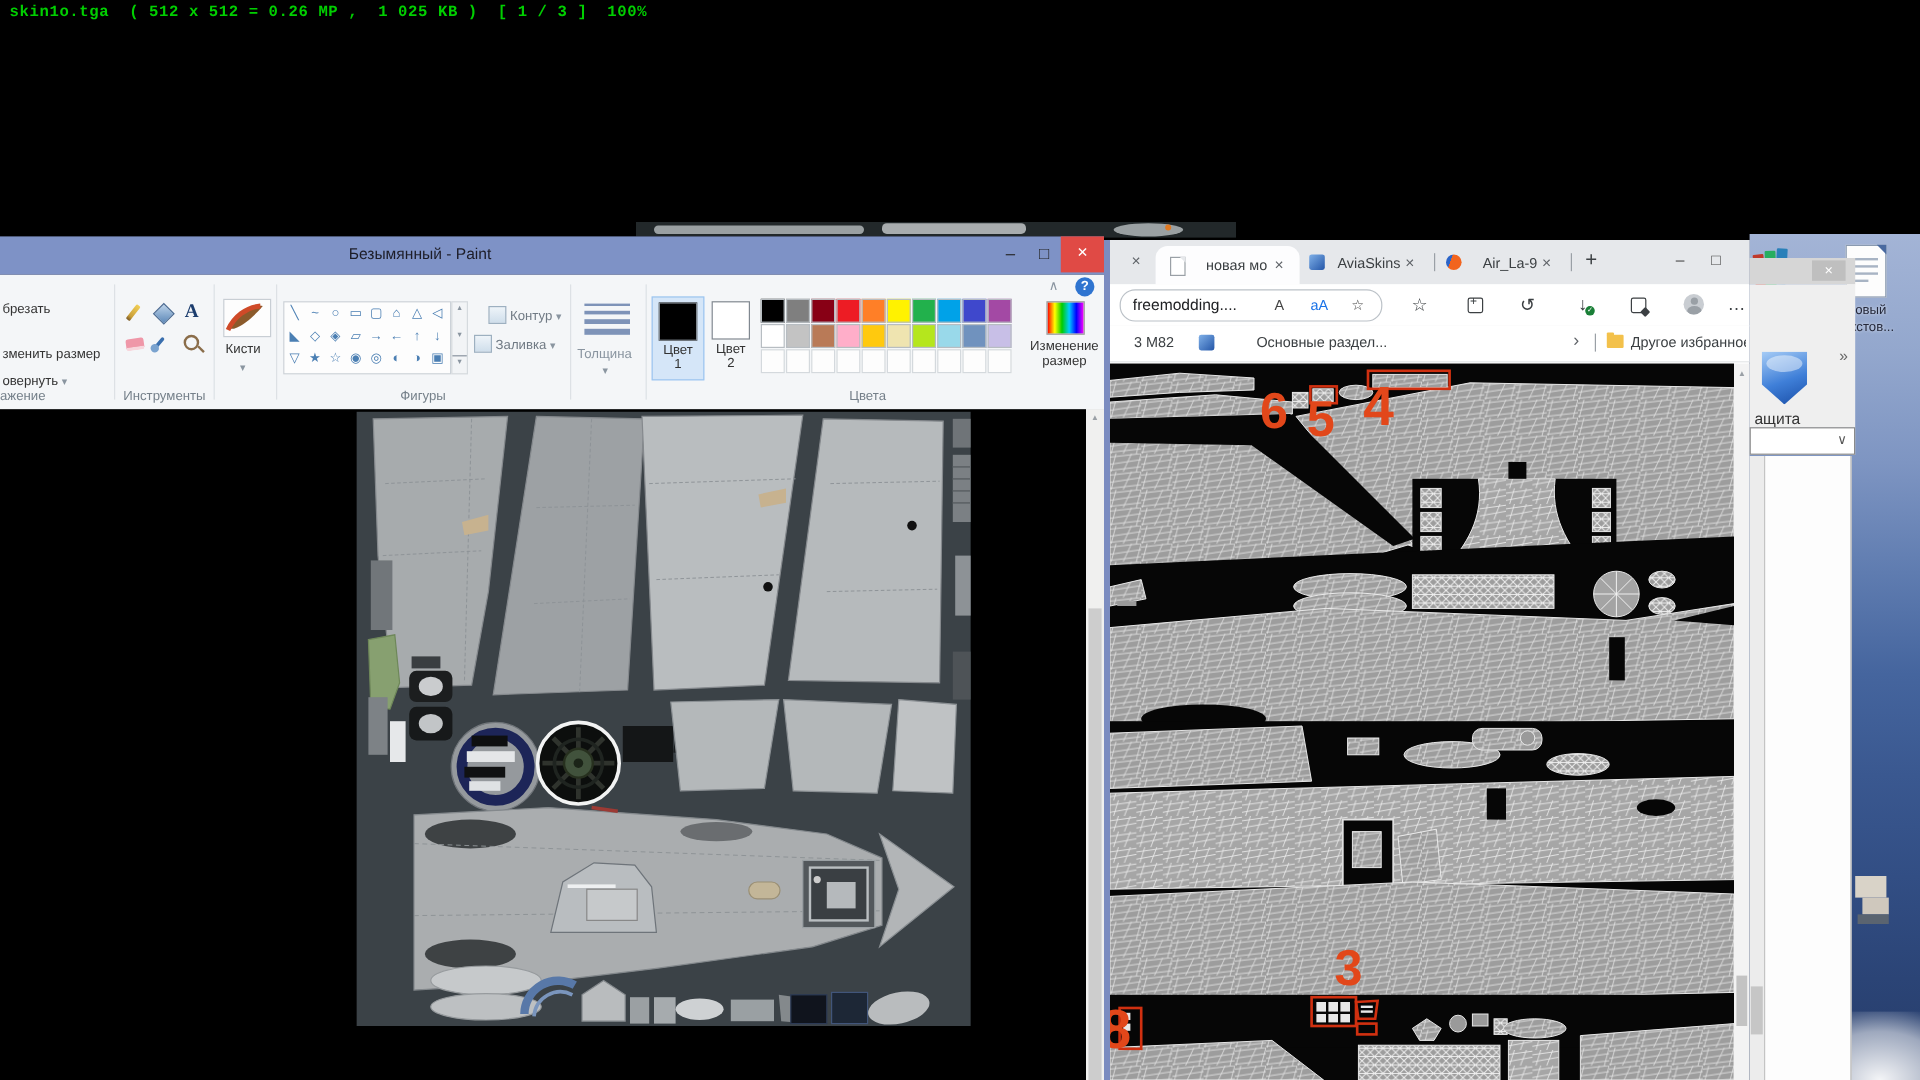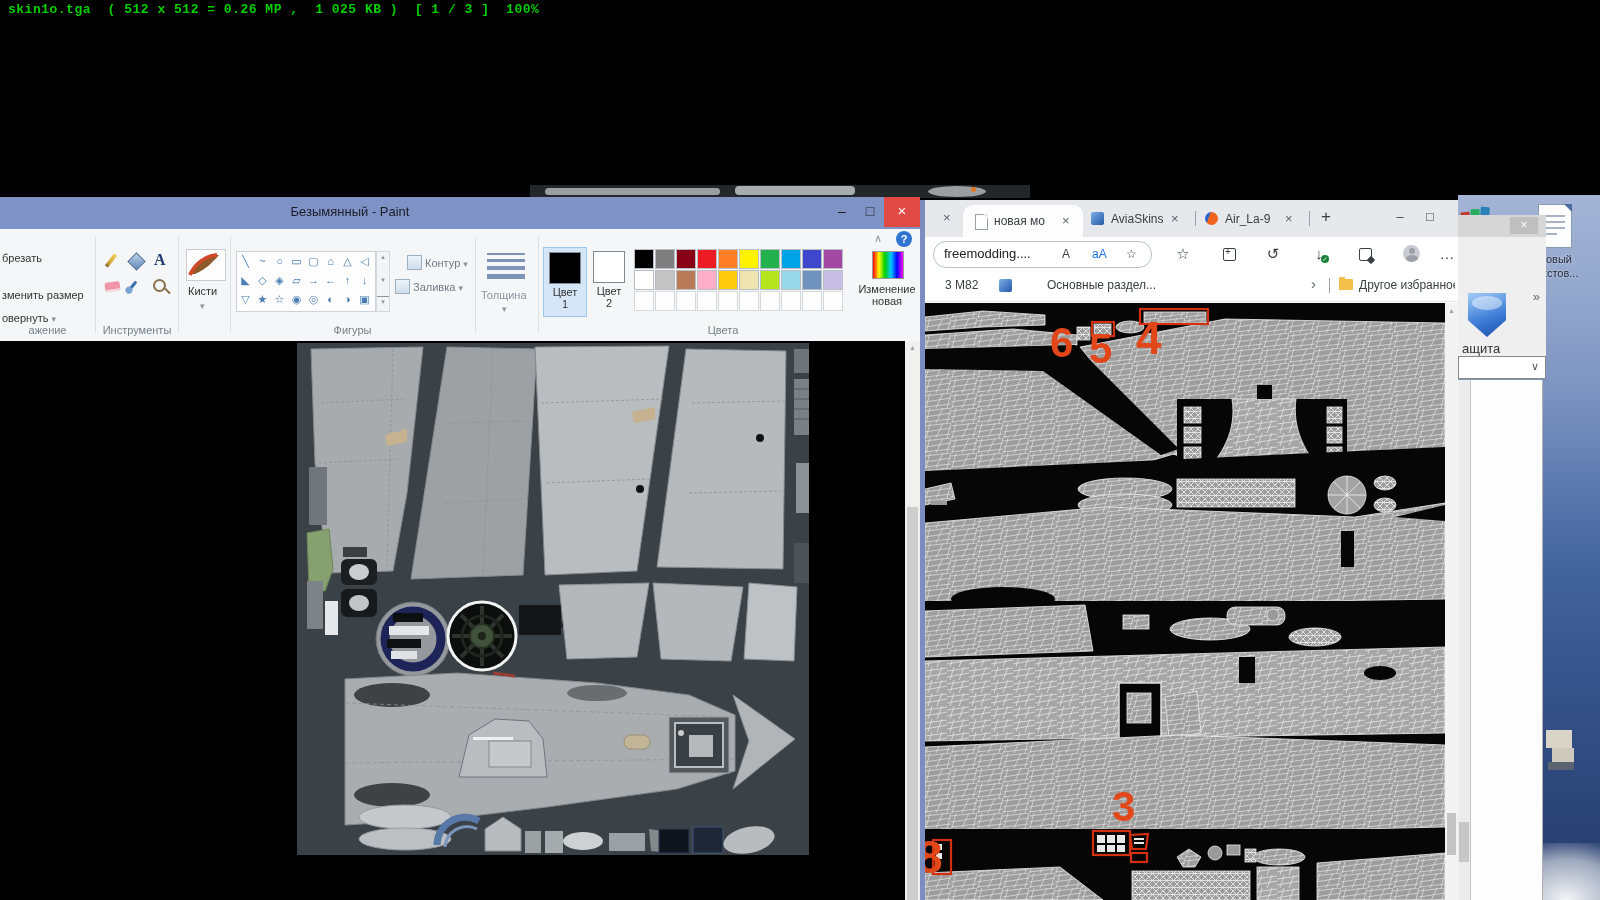--- a/index.html
+++ b/index.html
@@ -61,21 +61,21 @@
   #paint-workspace{left:0;top:144px;width:905px;height:559px;background:#000;}
   #paint-vscroll{left:905px;top:144px;width:15px;height:559px;background:#f0f0ef;}
   #pv-thumb{position:absolute;left:2px;top:166px;width:11px;height:393px;background:#cdcdcd;}
   #pv-up{position:absolute;left:0;top:2px;width:15px;text-align:center;color:#9aa0a6;font-size:8px;}
   
   #edge-window{left:920px;top:200px;width:538px;height:700px;background:#fff;}
   #edge-left-border{left:0;top:0;width:5px;height:700px;background:#7b8cc0;}
   #edge-tabstrip{left:5px;top:0;width:533px;height:37px;background:#e6e8eb;}
   .tab{position:absolute;font-size:12px;color:#3c4043;}
   .tab-active{background:#fdfdfe;border-radius:10px 10px 0 0;}
-  .tab-label{position:absolute;overflow:hidden;white-space:nowrap;}
+  .tab-label{position:absolute;overflow:hidden;white-space:nowrap;text-align:right;}
   .tab-x{position:absolute;color:#5f6368;font-size:13px;}
   .tab-sep{position:absolute;top:11px;width:1px;height:15px;background:#9aa0a6;}
   .win-btn{position:absolute;top:4px;width:26px;height:26px;text-align:center;line-height:26px;
      color:#444;font-size:13px;}
   .doc-ico{position:relative;width:11px;height:14px;background:#fff;border:1px solid #9aa0a6;}
   .doc-ico:after{content:"";position:absolute;right:-1px;top:-1px;border-style:solid;border-width:0 5px 5px 0;border-color:transparent #e6e8eb transparent #c0c4c8;}
   .avia-ico{width:13px;height:13px;border-radius:2px;background:linear-gradient(135deg,#7fb0e8,#2456a8);}
   .la9-ico{width:13px;height:13px;border-radius:50%;background:linear-gradient(110deg,#2b64c8 32%,#f2641e 33%);}
   #edge-toolbar{left:5px;top:37px;width:533px;height:34px;background:#fff;border-bottom:1px solid #e8eaec;}
   #addr-pill{position:absolute;left:8px;top:4px;width:217px;height:25px;border:1px solid #bcc2c8;
@@ -148,21 +148,21 @@
     </div>
 
     <div class="abs" id="paint-ribbon">
       <div id="rb-collapse">∧</div>
       <div id="rb-help">?</div>
 
       <div class="abs" style="left:0;top:0;width:95px;height:111px;">
         <div class="rb-item" style="left:2px;top:23px;">брезать</div>
         <div class="rb-item" style="left:2px;top:45px;margin-top:15px;">зменить размер</div>
         <div class="rb-item" style="left:2px;top:67px;margin-top:16px;"><span>овернуть</span> <span class="dd">▾</span></div>
-        <div class="rb-label" style="text-align:center;">ажение</div>
+        <div class="rb-label" style="text-align:left;">ажение</div>
       </div>
       <div class="rb-sep" style="left:95px;"></div>
 
       <div class="abs" style="left:97px;top:0;width:80px;height:111px;">
         <div class="tools-grid">
           <div class="ti">
               <span class="i-pencil"></span>
             </div>
           <div class="ti">
               <span class="i-fill"></span>
@@ -283,21 +283,21 @@
           <div class="sw sw-empty"></div>
           <div class="sw sw-empty"></div>
           <div class="sw sw-empty"></div>
           <div class="sw sw-empty"></div>
           <div class="sw sw-empty"></div>
           <div class="sw sw-empty"></div>
           <div class="sw sw-empty"></div>
           <div class="sw sw-empty"></div>
         </div>
         <div class="rainbow"></div>
-        <div class="rb-item" style="left:310px;top:54px;width:76px;text-align:center;"><span>Изменение</span><br><span>новая</span></div>
+        <div class="rb-item" style="left:310px;top:54px;width:76px;text-align:center;"><span>Изменение</span><br><span>размер</span></div>
         <div class="rb-label">Цвета</div>
       </div>
     </div>
 
     <div class="abs" id="paint-workspace">
       <div class="abs" style="left:297px;top:2px;width:512px;height:512px;">
         <svg width="512" height="512" viewBox="0 0 512 512">
           <rect width="512" height="512" fill="#3b4247"></rect>
 
           <g stroke="#85898d" stroke-width="1">

